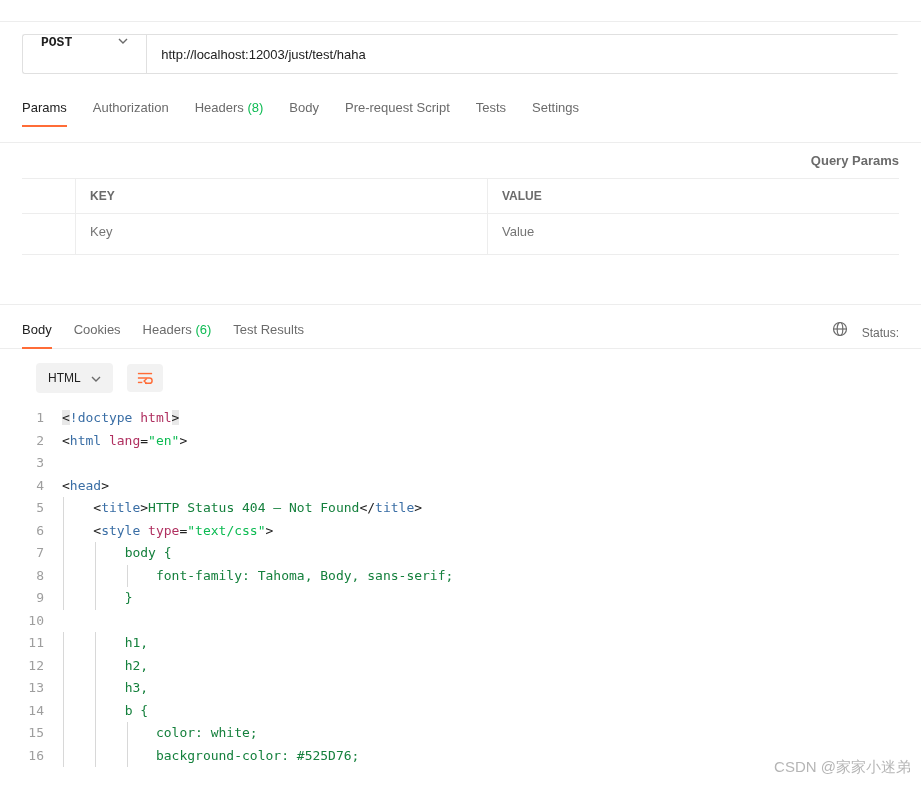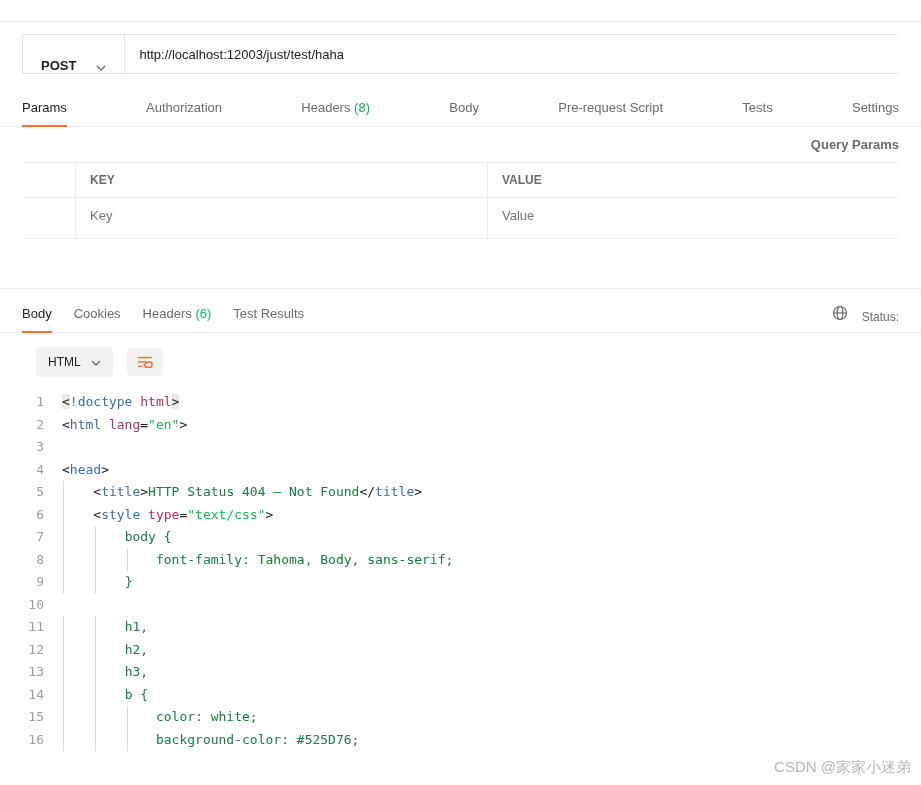--- a/index.html
+++ b/index.html
@@ -1,23 +1,23 @@
 <!DOCTYPE html>
 <html><head>
 <meta charset="utf-8">
 <style>
 * { box-sizing: border-box; margin: 0; padding: 0; }
 body { font-family: -apple-system, BlinkMacSystemFont, "Segoe UI", Arial, sans-serif; font-size: 13px; color: #212121; background: #fff; width: 921px; }
 .topbar { height: 22px; border-bottom: 1px solid #ededed; }
 .request-row { display: flex; align-items: stretch; margin: 12px 22px 0 22px; border: 1px solid #e0e0e0; border-radius: 3px; height: 40px; border-right: none; }
-.method-select { display: flex; align-items: flex-end; padding: 0 18px; border-right: 1px solid #e0e0e0; cursor: pointer; gap: 20px; }
+.method-select { display: flex; align-items: flex-start; padding: 0 18px; border-right: 1px solid #e0e0e0; cursor: pointer; gap: 46px; font-family: Liberation Mono, monospace; }
 .method-text { font-weight: 600; font-size: 13px; }
 .chev { font-size: 11px; color: #6b6b6b; }
 .url-input { flex: 1; border: none; padding: 0 14px; font-size: 13px; color: #212121; outline: none; }
-.tabs { display: flex; gap: 26px; padding: 18px 22px 0 22px; border-bottom: 1px solid #ededed; margin-top: 8px; justify-content: space-between; }
+.tabs { display: flex; gap: 26px; padding: 18px 22px 16px 22px; border-bottom: 1px solid #ededed; margin-top: 8px; }
 .tab { padding-bottom: 10px; color: #6b6b6b; cursor: pointer; font-size: 13px; }
 .tab.active { color: #212121; border-bottom: 2px solid #ff6c37; margin-bottom: -1px; }
 .tab .count { color: #0cbb52; }
 .subheader { padding: 10px 22px; color: #6b6b6b; font-size: 13px; font-weight: 600; text-align: right; }
 .params-table { margin: 0 22px; border: 1px solid #ededed; border-left: none; border-right: none; }
 .params-head { display: flex; border-bottom: 1px solid #ededed; }
 .params-head > div { padding: 10px 14px; font-weight: 600; font-size: 12px; color: #6b6b6b; }
 .col-checkbox { width: 54px; border-right: 1px solid #ededed; }
 .col-key { flex: 1; border-right: 1px solid #ededed; }
 .col-value { flex: 1; }

